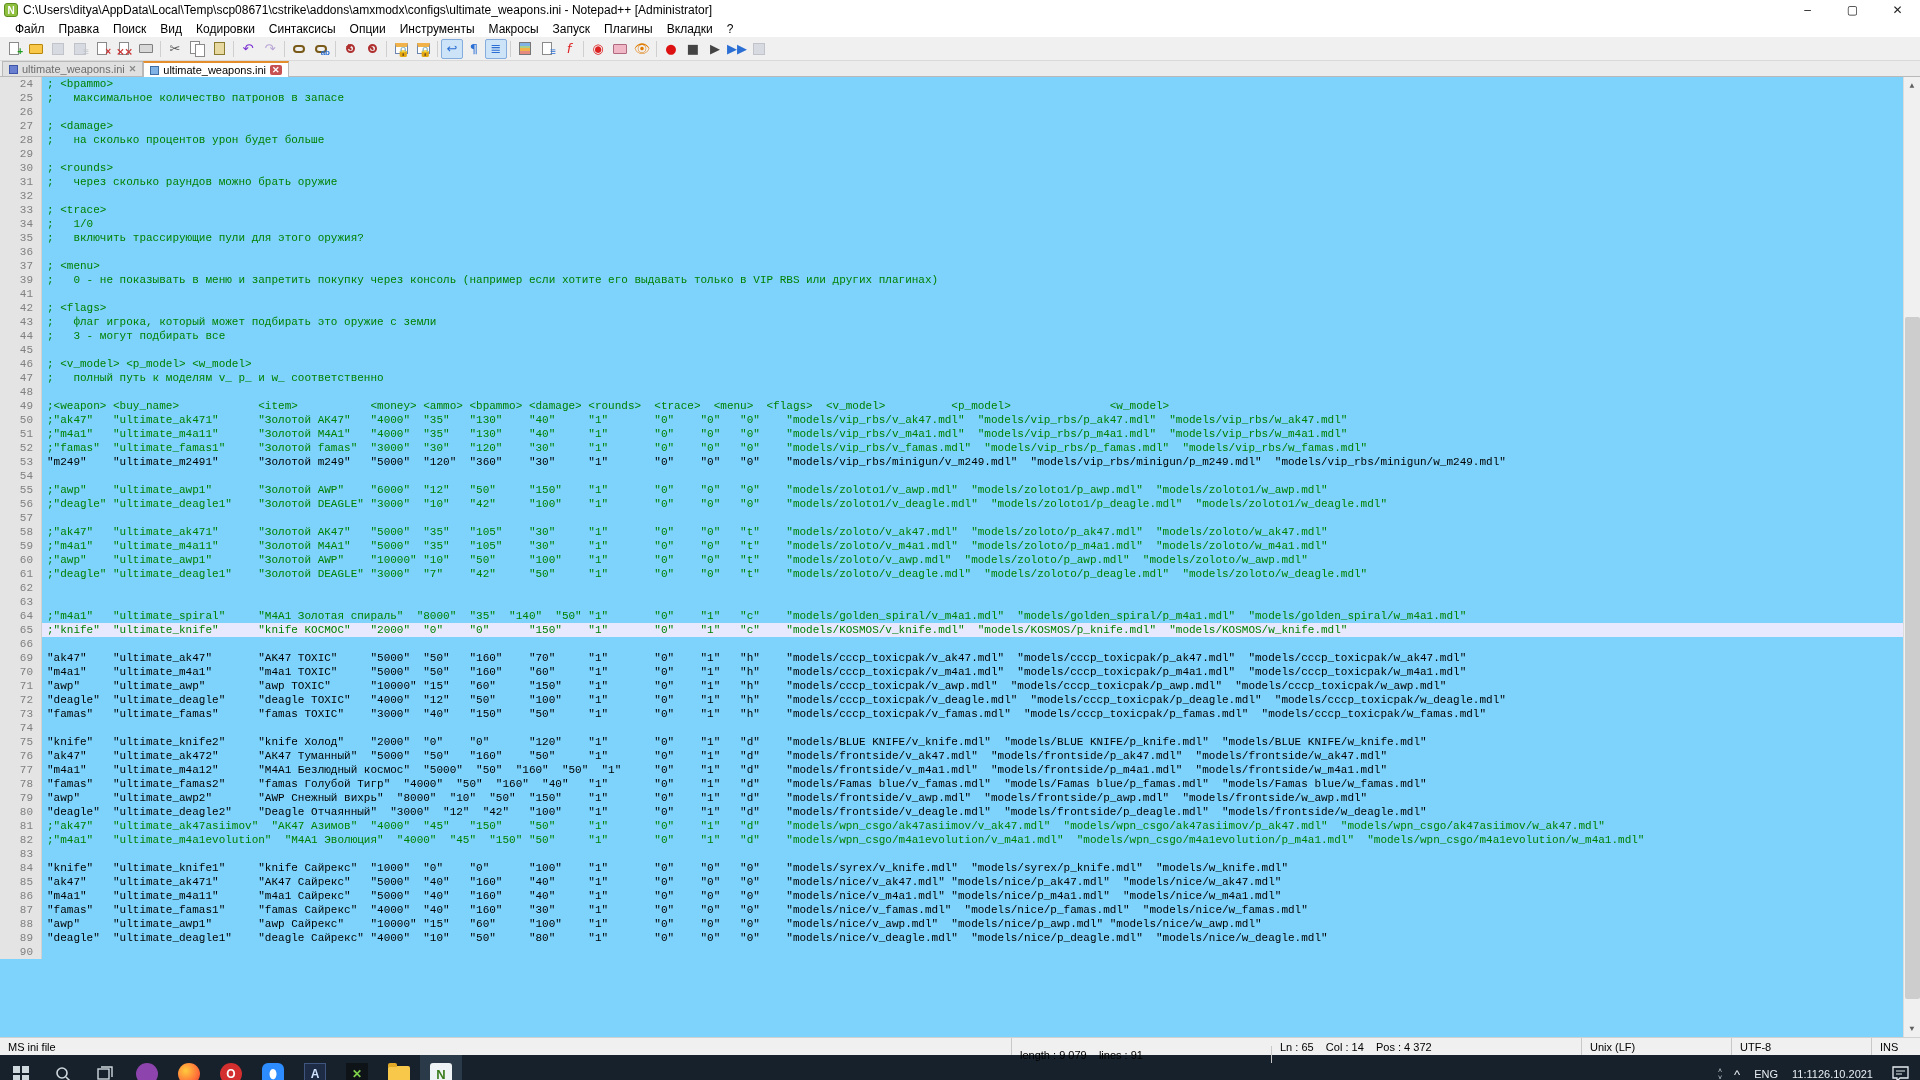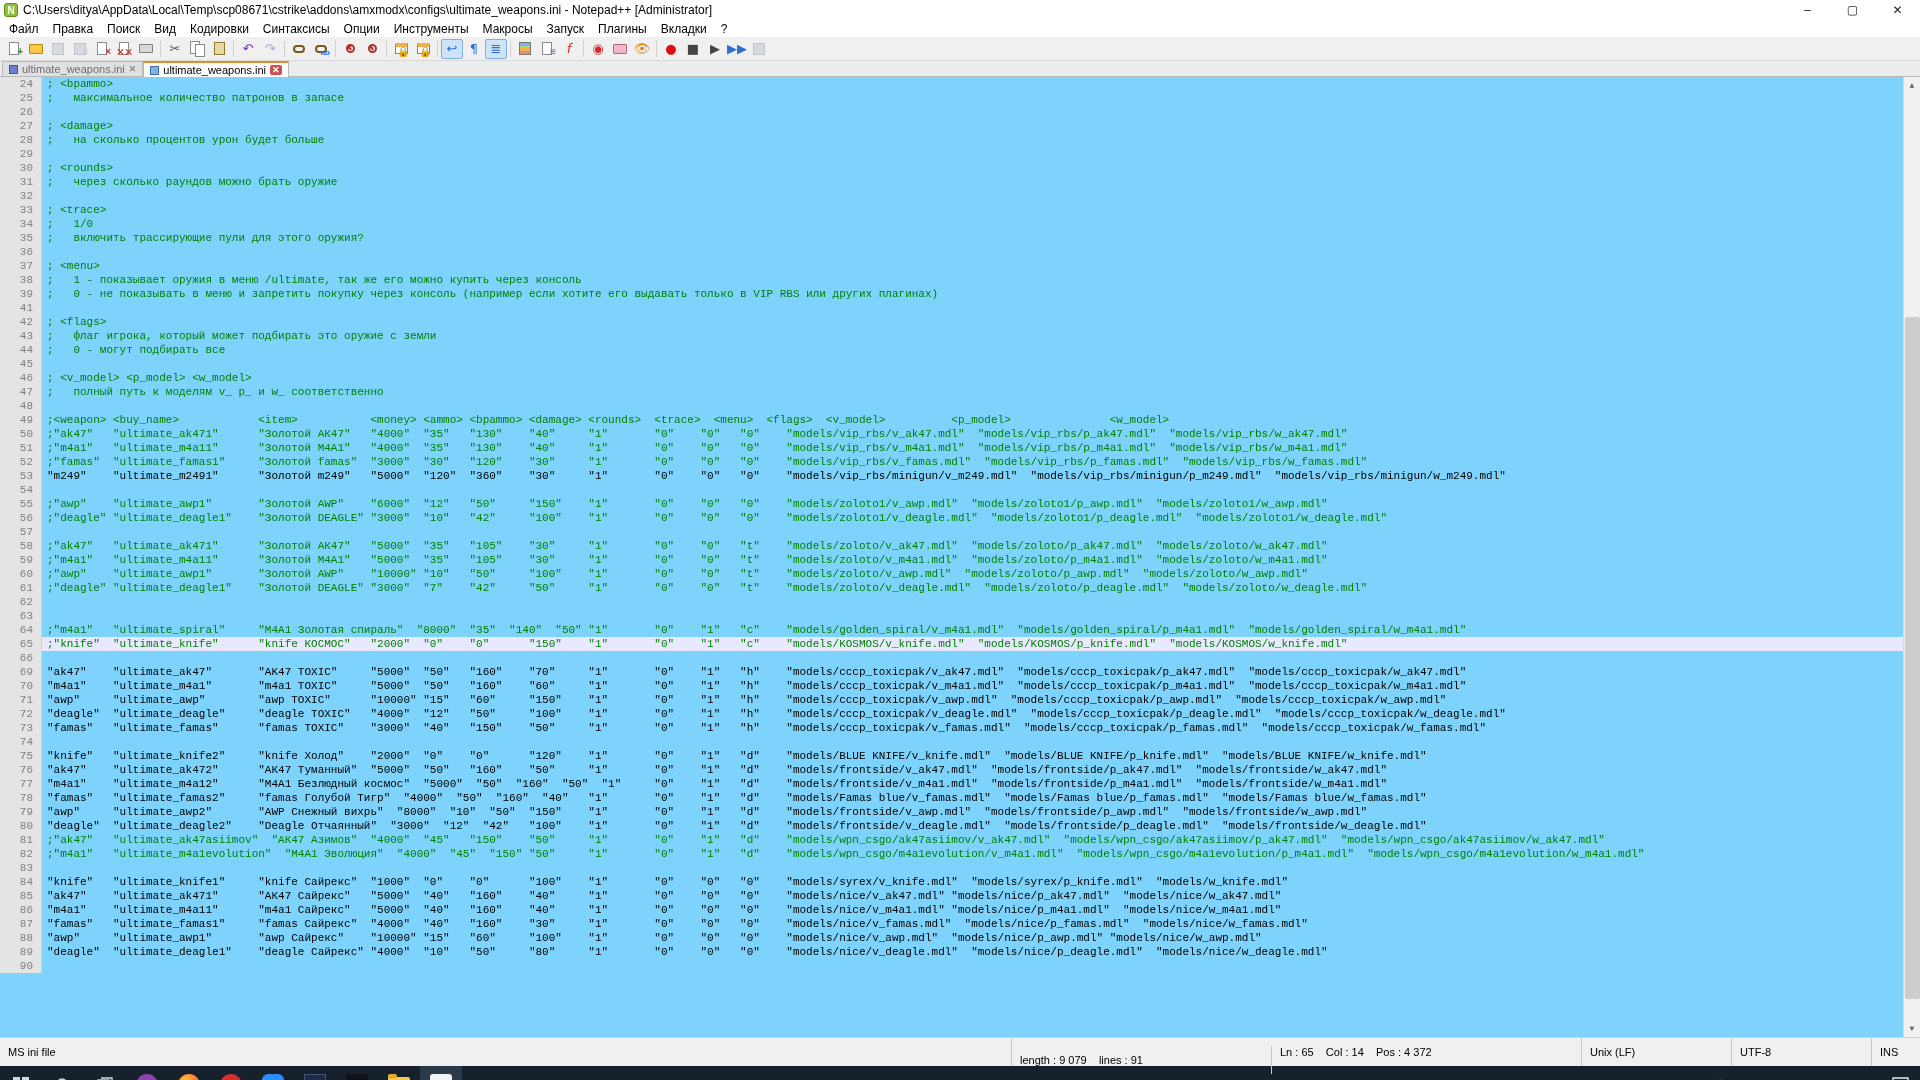--- a/index.html
+++ b/index.html
@@ -6,21 +6,21 @@
   html,body { width:1920px; height:1080px; overflow:hidden; background:#fff;
               font-family:"Liberation Sans", sans-serif; }
   
   .titlebar { height:20px; background:#ffffff; display:flex; align-items:center; font-size:12px; color:#000; }
   .app-ico { width:14px; height:14px; margin:0 5px 0 4px; background:#8fbf3f; border:1px solid #5d8f1f; border-radius:3px;
              color:#fff; font-size:10px; font-weight:bold; display:flex; align-items:center; justify-content:center; }
   .title-text { flex:1; white-space:nowrap; overflow:hidden; }
   .win-btns { display:flex; height:20px; }
   .win-btn { width:45px; height:20px; display:flex; align-items:center; justify-content:center; font-size:12px; color:#222; }
   
-  .menubar { height:17px; background:#ffffff; display:flex; align-items:center; font-size:12px; color:#000; padding-left:2px; }
+  .menubar { height:17px; background:#ffffff; display:flex; align-items:center; font-size:12px; color:#000; padding-left:8px; }
   .menu-item { padding:1px 7px; }
   
   .toolbar { height:24px; background:#f0f0f0; border-bottom:1px solid #d9d9d9; display:flex; align-items:center; padding-left:3px; }
   .tb-sep { width:1px; height:16px; background:#cfcfcf; margin:0 3px; }
   .tb-btn { width:22px; height:20px; display:flex; align-items:center; justify-content:center; position:relative; border:1px solid transparent; }
   .tb-btn.active { background:#cde3f7; border:1px solid #84acdd; border-radius:2px; }
   .tb-btn .gl { font-family:"DejaVu Sans", sans-serif; font-size:13px; line-height:1; font-weight:normal; }
   .sh { display:inline-block; position:relative; }
   .pg { width:10px; height:13px; background:#fff; border:1px solid #8a8a8a; }
   .fld { width:14px; height:10px; background:#f7c84a; border:1px solid #b8860b; border-radius:1px; }
@@ -52,21 +52,21 @@
   .ln-row.hl .lcode-wrap { background:#e8e8ff; }
   .lnum { width:42px; background:#e4e4e4; color:#808080; text-align:right; padding-right:8px; flex:none;
           border-right:1px solid #d0d0d0; }
   .lcode-wrap { flex:1; }
   .lcode { padding-left:5px; color:#000; }
   .lcode.comment { color:#008000; }
   .vscroll { position:absolute; top:0; right:0; width:17px; height:100%; background:#f0f0f0; border-left:1px solid #dcdcdc; }
   .vs-arrow { height:17px; display:flex; align-items:center; justify-content:center; font-size:8px; color:#606060; }
   .vs-thumb { position:absolute; left:1px; width:15px; background:#cdcdcd; border-radius:2px; }
   
-  .statusbar { height:29px; background:#f0f0f0; border-top:1px solid #d0d0d0; display:flex; font-size:11px; color:#000;
+  .statusbar { height:18px; background:#f0f0f0; border-top:1px solid #d0d0d0; display:flex; font-size:11px; color:#000;
                align-items:center; line-height:12px; }
   .sb-cell { border-right:1px solid #c8c8c8; height:100%; display:flex; align-items:center; padding-left:8px; white-space:pre; }
   .sb-doc { flex:1; }
   .sb-len { width:260px;margin-top:16px; } .sb-pos { width:310px; } .sb-eol { width:150px; } .sb-enc { width:140px; }
   .sb-ins { width:48px; border-right:none; }
   
   .taskbar { height:38px; background:#17212b; display:flex; align-items:stretch; color:#e8edf2; }
   .tk-btn { width:42px; display:flex; align-items:center; justify-content:center; position:relative; }
   .tk-btn.active-app { background:#2a3a48; box-shadow:inset 0 -2px 0 #76b9ed; }
   .tk-circle { width:22px; height:22px; border-radius:50%; display:flex; align-items:center; justify-content:center;
@@ -251,26 +251,25 @@
       <div class="ln-row"><span class="lnum">28</span><span class="lcode-wrap"><span class="lcode comment">;   на сколько процентов урон будет больше</span></span></div>
       <div class="ln-row"><span class="lnum">29</span><span class="lcode-wrap"><span class="lcode"></span></span></div>
       <div class="ln-row"><span class="lnum">30</span><span class="lcode-wrap"><span class="lcode comment">; &lt;rounds&gt;</span></span></div>
       <div class="ln-row"><span class="lnum">31</span><span class="lcode-wrap"><span class="lcode comment">;   через сколько раундов можно брать оружие</span></span></div>
       <div class="ln-row"><span class="lnum">32</span><span class="lcode-wrap"><span class="lcode"></span></span></div>
       <div class="ln-row"><span class="lnum">33</span><span class="lcode-wrap"><span class="lcode comment">; &lt;trace&gt;</span></span></div>
       <div class="ln-row"><span class="lnum">34</span><span class="lcode-wrap"><span class="lcode comment">;   1/0</span></span></div>
       <div class="ln-row"><span class="lnum">35</span><span class="lcode-wrap"><span class="lcode comment">;   включить трассирующие пули для этого оружия?</span></span></div>
       <div class="ln-row"><span class="lnum">36</span><span class="lcode-wrap"><span class="lcode"></span></span></div>
       <div class="ln-row"><span class="lnum">37</span><span class="lcode-wrap"><span class="lcode comment">; &lt;menu&gt;</span></span></div>
-      <div class="ln-row"><span class="lnum">38</span><span class="lcode-wrap"><span class="lcode comment">;   1 - показывает оружия в меню /ultimate, так же его можно купить через консоль</span></span></div>
       <div class="ln-row"><span class="lnum">39</span><span class="lcode-wrap"><span class="lcode comment">;   0 - не показывать в меню и запретить покупку через консоль (например если хотите его выдавать только в VIP RBS или других плагинах)</span></span></div>
       <div class="ln-row"><span class="lnum">41</span><span class="lcode-wrap"><span class="lcode"></span></span></div>
       <div class="ln-row"><span class="lnum">42</span><span class="lcode-wrap"><span class="lcode comment">; &lt;flags&gt;</span></span></div>
       <div class="ln-row"><span class="lnum">43</span><span class="lcode-wrap"><span class="lcode comment">;   флаг игрока, который может подбирать это оружие с земли</span></span></div>
-      <div class="ln-row"><span class="lnum">44</span><span class="lcode-wrap"><span class="lcode comment">;   0 - могут подбирать все</span></span></div>
+      <div class="ln-row"><span class="lnum">44</span><span class="lcode-wrap"><span class="lcode comment">;   3 - могут подбирать все</span></span></div>
       <div class="ln-row"><span class="lnum">45</span><span class="lcode-wrap"><span class="lcode"></span></span></div>
       <div class="ln-row"><span class="lnum">46</span><span class="lcode-wrap"><span class="lcode comment">; &lt;v_model&gt; &lt;p_model&gt; &lt;w_model&gt;</span></span></div>
       <div class="ln-row"><span class="lnum">47</span><span class="lcode-wrap"><span class="lcode comment">;   полный путь к моделям v_ p_ и w_ соответственно</span></span></div>
       <div class="ln-row"><span class="lnum">48</span><span class="lcode-wrap"><span class="lcode"></span></span></div>
       <div class="ln-row"><span class="lnum">49</span><span class="lcode-wrap"><span class="lcode comment">;&lt;weapon&gt; &lt;buy_name&gt;            &lt;item&gt;           &lt;money&gt; &lt;ammo&gt; &lt;bpammo&gt; &lt;damage&gt; &lt;rounds&gt;  &lt;trace&gt;  &lt;menu&gt;  &lt;flags&gt;  &lt;v_model&gt;          &lt;p_model&gt;               &lt;w_model&gt;</span></span></div>
       <div class="ln-row"><span class="lnum">50</span><span class="lcode-wrap"><span class="lcode comment">;"ak47"   "ultimate_ak471"      "Золотой АК47"   "4000"  "35"   "130"    "40"     "1"       "0"    "0"   "0"    "models/vip_rbs/v_ak47.mdl"  "models/vip_rbs/p_ak47.mdl"  "models/vip_rbs/w_ak47.mdl"</span></span></div>
       <div class="ln-row"><span class="lnum">51</span><span class="lcode-wrap"><span class="lcode comment">;"m4a1"   "ultimate_m4a11"      "Золотой М4А1"   "4000"  "35"   "130"    "40"     "1"       "0"    "0"   "0"    "models/vip_rbs/v_m4a1.mdl"  "models/vip_rbs/p_m4a1.mdl"  "models/vip_rbs/w_m4a1.mdl"</span></span></div>
       <div class="ln-row"><span class="lnum">52</span><span class="lcode-wrap"><span class="lcode comment">;"famas"  "ultimate_famas1"     "Золотой famas"  "3000"  "30"   "120"    "30"     "1"       "0"    "0"   "0"    "models/vip_rbs/v_famas.mdl"  "models/vip_rbs/p_famas.mdl"  "models/vip_rbs/w_famas.mdl"</span></span></div>
       <div class="ln-row"><span class="lnum">53</span><span class="lcode-wrap"><span class="lcode">"m249"    "ultimate_m2491"      "Золотой m249"   "5000"  "120"  "360"    "30"     "1"       "0"    "0"   "0"    "models/vip_rbs/minigun/v_m249.mdl"  "models/vip_rbs/minigun/p_m249.mdl"  "models/vip_rbs/minigun/w_m249.mdl"</span></span></div>
       <div class="ln-row"><span class="lnum">54</span><span class="lcode-wrap"><span class="lcode"></span></span></div>

